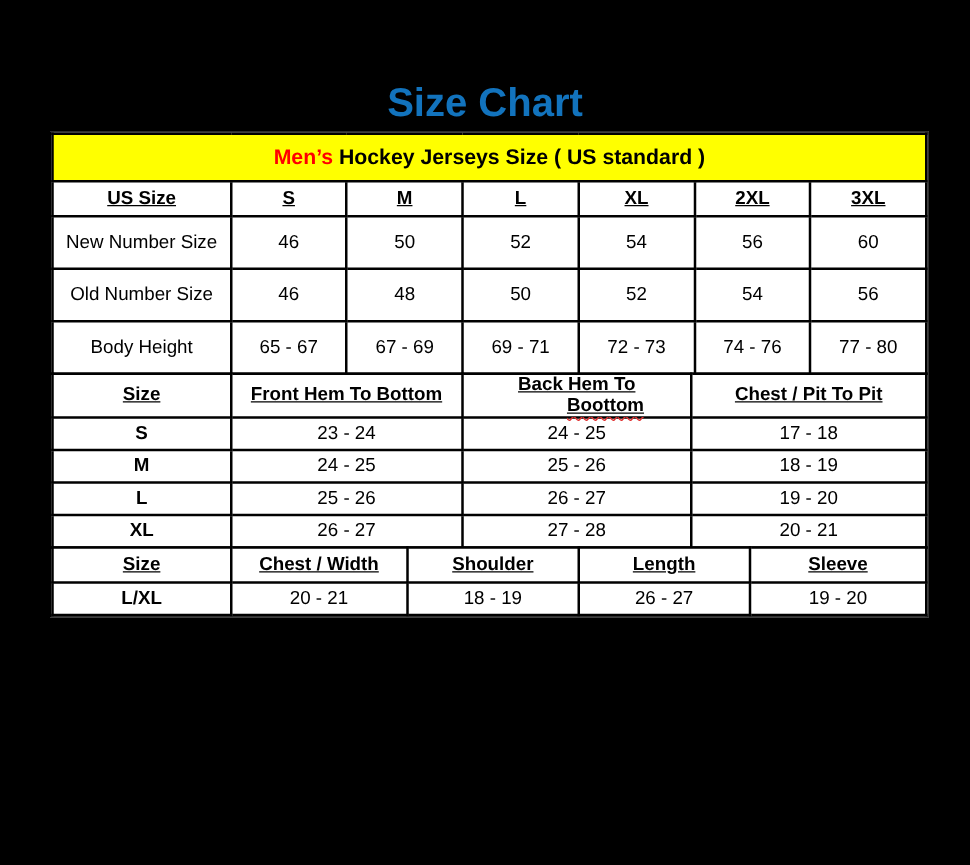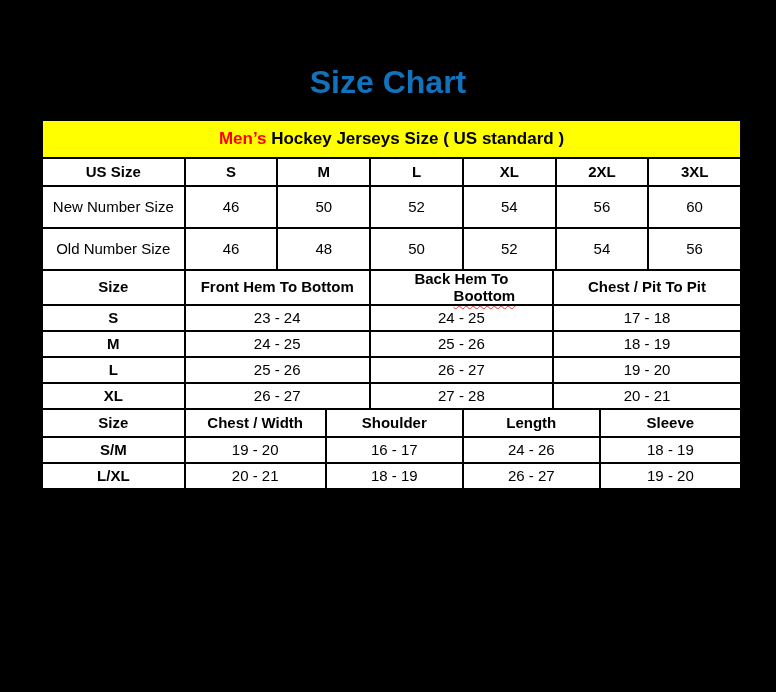--- a/index.html
+++ b/index.html
@@ -18,21 +18,21 @@
     top: 64px; left: 0; width: 100%;
     text-align: center;
     font-size: 32px;
     font-weight: 700;
     letter-spacing: 0px;
     color: #1273BD;
   }
 
   .chart-wrap {
     position: absolute;
-    left: 40px; top: 118px;
+    left: 40px; top: 105px;
     width: 703px;
     border: 1px solid #000;
     background: #ffffff;
   }
 
   table {
     width: 100%;
     border-collapse: collapse;
     table-layout: fixed;
   }
@@ -54,21 +54,21 @@
     font-size: 17px;
     font-weight: 700;
   }
   tr.caption-row .hl { color: #FF0000; }
   th { font-weight: 700; }
   td.rowlabel { font-weight: 400; }
   td.rowlabel-bold { font-weight: 700; }
   td.val { font-weight: 400; }
 
   .mens-row td, .mens-row th { height: 42px; }
-  .hdr-tall th { height: 28px; }
+  .hdr-tall th { height: 28px; text-decoration: underline; }
 
   .squiggle {
     text-decoration: underline;
     text-decoration-style: wavy;
     text-decoration-color: #E03030;
     text-decoration-thickness: 1px;
     text-underline-offset: 4px;
     margin-left: 46px;
   }
 </style>
@@ -114,20 +114,29 @@
         <td class="val">60</td>
       </tr>
       <tr class="mens-row">
         <td class="rowlabel">Old Number Size</td>
         <td class="val">46</td>
         <td class="val">48</td>
         <td class="val">50</td>
         <td class="val">52</td>
         <td class="val">54</td>
         <td class="val">56</td>
+      </tr>
+      <tr class="mens-row">
+        <td class="rowlabel">Body Height</td>
+        <td class="val">65 - 67</td>
+        <td class="val">67 - 69</td>
+        <td class="val">69 - 71</td>
+        <td class="val">72 - 73</td>
+        <td class="val">74 - 76</td>
+        <td class="val">77 - 80</td>
       </tr>
     </tbody>
       </table>
 
     <table>
       <colgroup>
         <col style="width:20.4%">
           <col style="width:26.5%">
           <col style="width:26.2%">
           <col style="width:26.9%">
@@ -176,27 +185,20 @@
       </colgroup>
       <tbody>
       <tr class="hdr-tall">
         <th>Size</th>
         <th>Chest / Width</th>
         <th>Shoulder</th>
         <th>Length</th>
         <th>Sleeve</th>
       </tr>
       <tr>
-        <td class="rowlabel-bold">S/M</td>
-        <td class="val">19 - 20</td>
-        <td class="val">16 - 17</td>
-        <td class="val">24 - 26</td>
-        <td class="val">18 - 19</td>
-      </tr>
-      <tr>
         <td class="rowlabel-bold">L/XL</td>
         <td class="val">20 - 21</td>
         <td class="val">18 - 19</td>
         <td class="val">26 - 27</td>
         <td class="val">19 - 20</td>
       </tr>
     </tbody>
       </table>
 
   </div>

